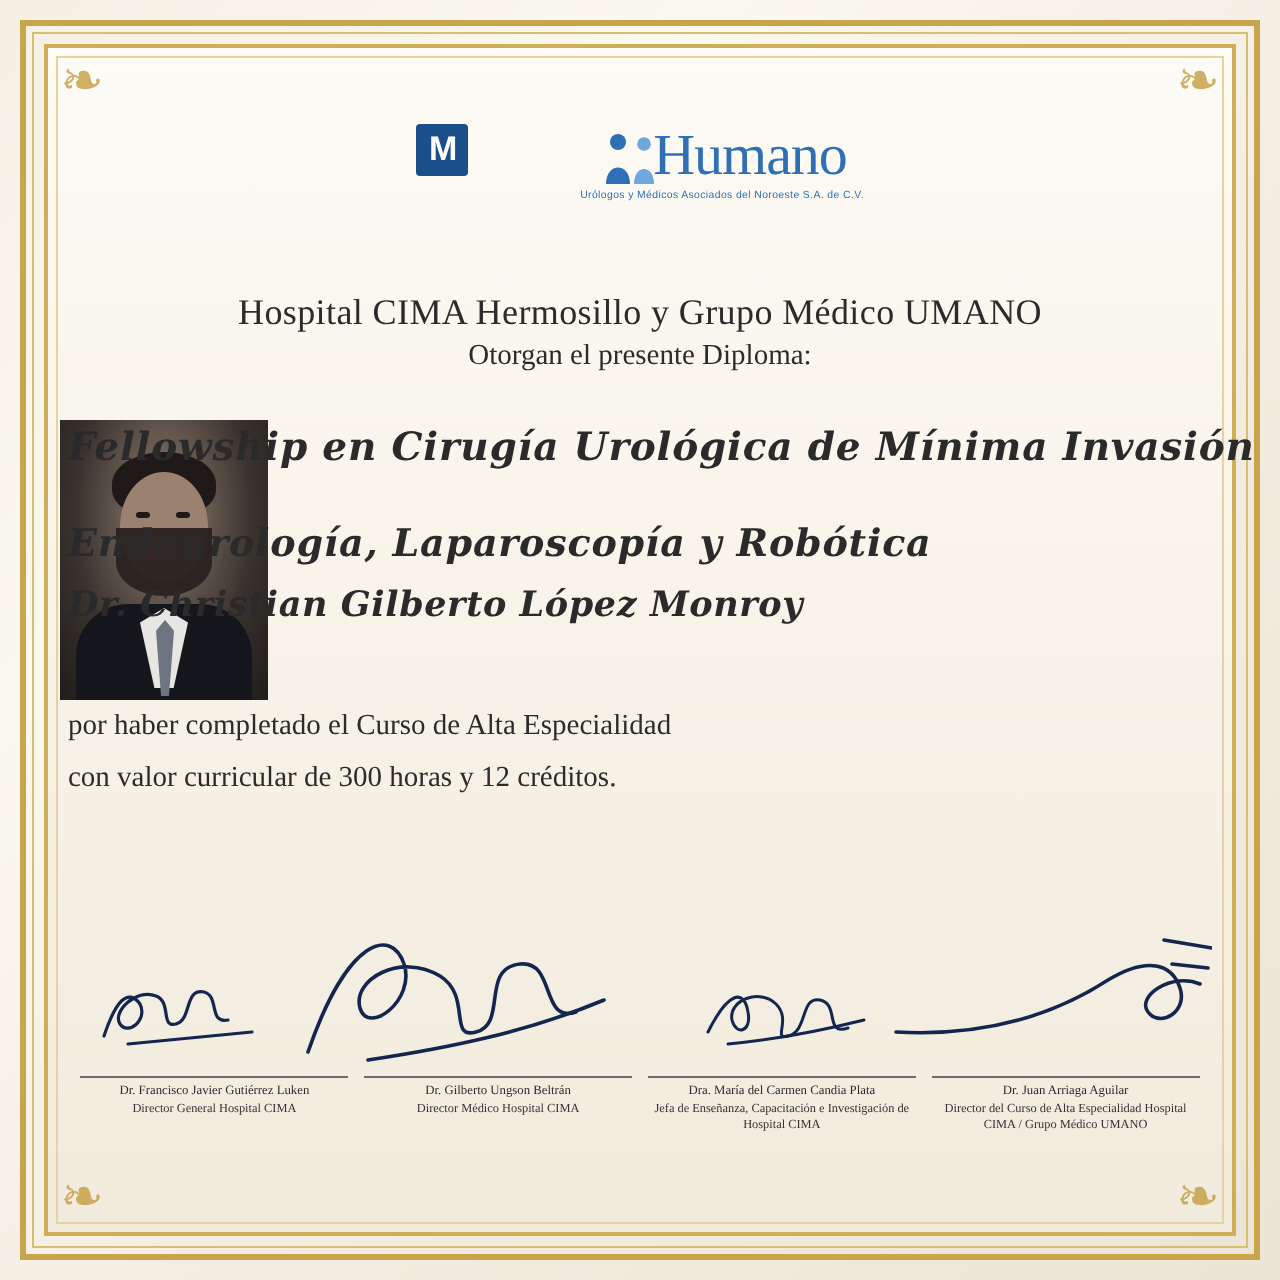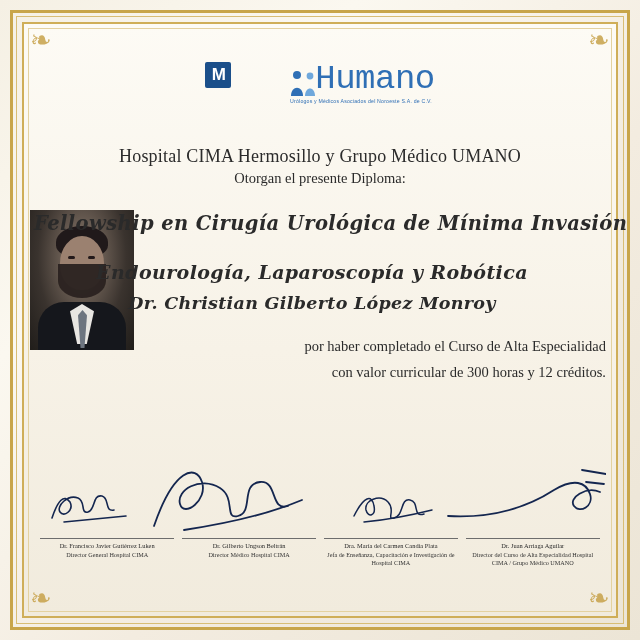--- a/index.html
+++ b/index.html
@@ -66,58 +66,58 @@
   .cima-word{
     font-family:"Liberation Sans",sans-serif;font-weight:bold;
     font-size:36px;color:#1b4f8a;letter-spacing:-1px;line-height:1;
   }
   .cima-sub{
     font-family:"Liberation Sans",sans-serif;font-size:5px;color:#7d8a97;
     letter-spacing:.3px;text-align:center;margin-top:2px;
   }
   .humano-logo{text-align:center;}
   .humano-word{
-    font-family:Liberation Mono, monospace;font-size:34px;color:#2f6fb5;
+    font-family:Liberation Serif, serif;font-size:29px;color:#2f6fb5;
     letter-spacing:-.5px;line-height:1;
   }
   .humano-figs{
     display:inline-block;position:relative;top:4px;margin-right:-6px;
   }
   .humano-sub{
     font-family:"Liberation Sans",sans-serif;font-size:5.2px;color:#2f6fb5;
     letter-spacing:.2px;margin-top:2px;
   }
 
   
   .hdr{
     position:absolute;top:112px;left:0;right:0;text-align:center;
     color:#2b2b2b;
   }
   .hdr .l1{font-size:18px;letter-spacing:.2px;}
   .hdr .l2{font-size:14.5px;margin-top:3px;}
 
   .award{
-    position:absolute;top:178px;left:0;right:16px;text-align:center;
+    position:absolute;top:178px;left:0;right:16px;
   }
   .award .t1,.award .t2{
     font-family:"DejaVu Serif", serif;
     font-weight:bold;font-style:italic;
     color:#2a2a2a;font-size:19.5px;letter-spacing:.4px;
     white-space:nowrap;
   }
   .award .t2{margin-top:26px;font-size:19px;}
   .award .al{font-size:14px;margin-top:8px;color:#2b2b2b;}
   .award .name{
     margin-top:10px;font-family:"DejaVu Serif", serif;
     font-weight:bold;font-style:italic;font-size:17.5px;color:#2a2a2a;
     letter-spacing:.3px;
   }
 
   .body-txt{
-    position:absolute;top:304px;left:0;right:0;text-align:right;color:#2b2b2b;
+    position:absolute;top:321px;left:0;right:0;text-align:left;color:#2b2b2b;
   }
   .body-txt div{font-size:14.5px;margin-bottom:9px;}
   .place{
     position:absolute;top:398px;left:0;right:0;text-align:center;
     font-size:13px;color:#2b2b2b;
   }
 
   
   .photo{
     position:absolute;left:-4px;top:176px;width:104px;height:140px;

